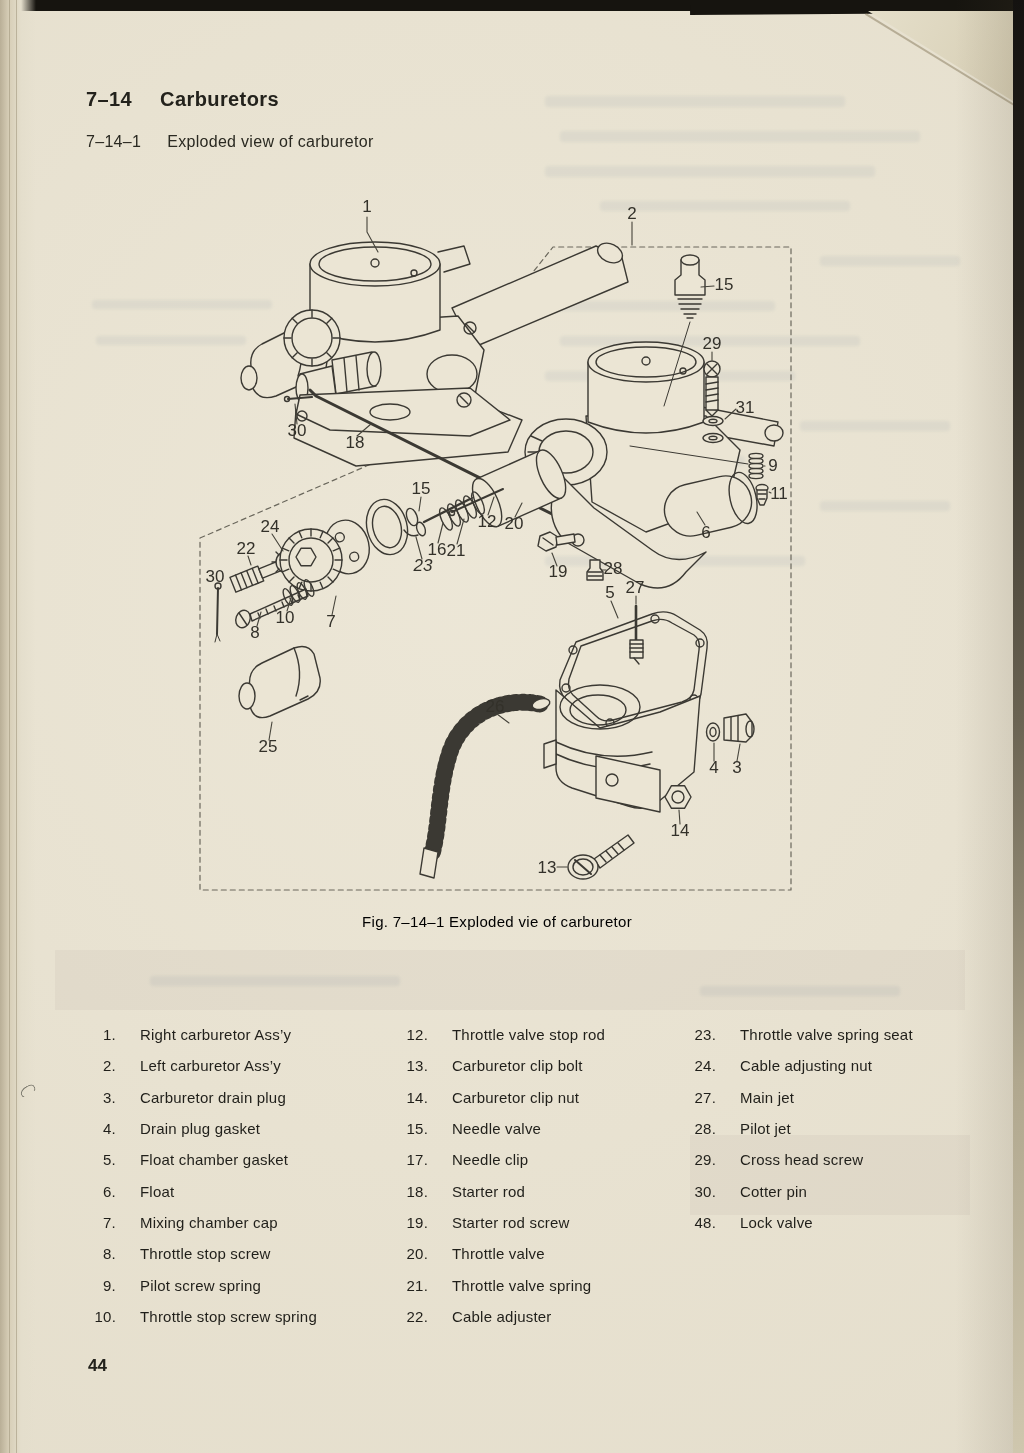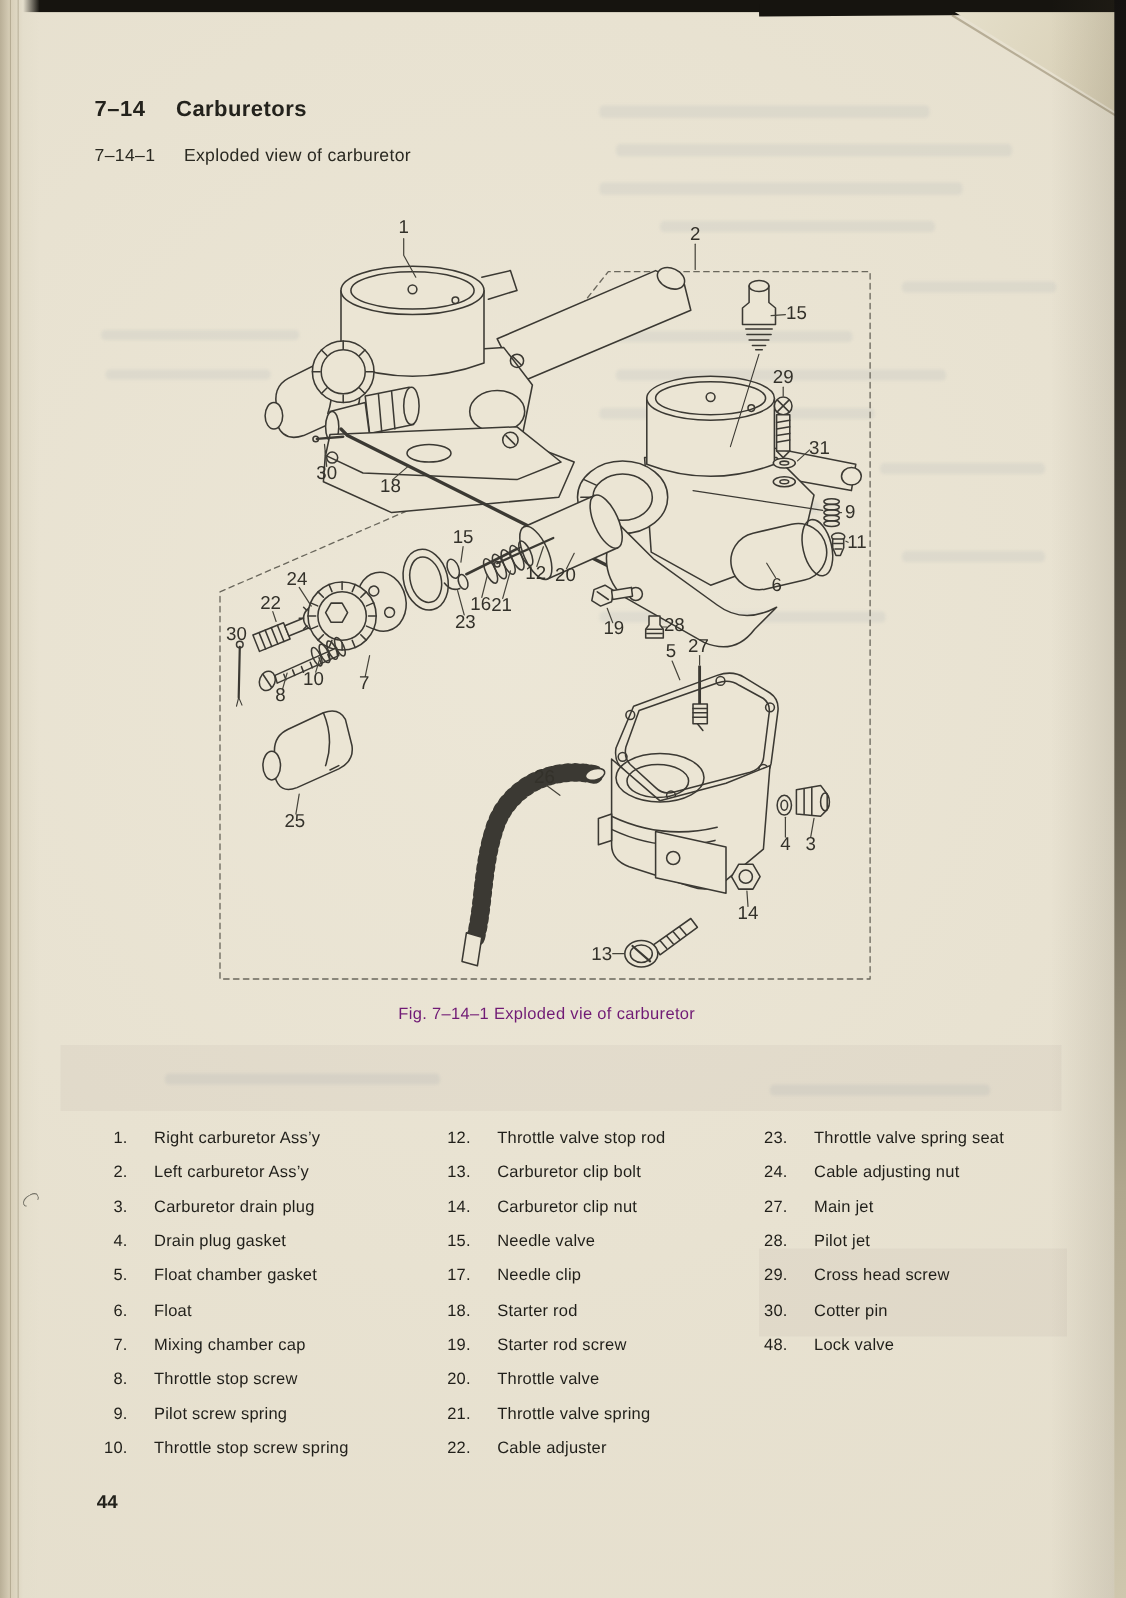--- a/index.html
+++ b/index.html
@@ -26,21 +26,21 @@
   .band{position:absolute;background:rgba(90,85,72,0.05);}
   .ghost{position:absolute;background:rgba(120,135,160,0.10);filter:blur(1.5px);border-radius:4px;}
   .ink-mark{position:absolute;left:20px;top:1086px;width:14px;height:8px;
             border:1.5px solid rgba(70,70,62,0.7);border-radius:60% 40% 55% 45%;
             border-bottom-color:transparent;transform:rotate(-28deg);}
   .header-line1{position:absolute;left:86px;top:88px;display:flex;gap:28px;
                 font-size:20px;font-weight:bold;color:#23221c;letter-spacing:.4px;}
   .header-line2{position:absolute;left:86px;top:133px;display:flex;gap:26px;
                 font-size:16px;color:#2a2921;letter-spacing:.3px;}
   .caption{position:absolute;left:0;top:913px;width:994px;text-align:center;
-           font-size:15px;color:#701a75;letter-spacing:.3px;}
+           font-size:15px;color:#000000;letter-spacing:.3px;}
   .parts-col{position:absolute;top:1019px;font-size:15px;color:#201f1a;letter-spacing:.2px;}
   .col0{left:84px;} .col1{left:396px;} .col2{left:684px;}
   .part-row{display:flex;height:31.3px;align-items:center;}
   .part-num{width:32px;text-align:right;margin-right:24px;}
   .page-num{position:absolute;left:88px;top:1356px;font-size:17px;font-weight:bold;color:#23221c;}
   .diagram-svg{position:absolute;left:0;top:0;}
   .callout-layer{position:absolute;left:0;top:0;width:1024px;height:1453px;pointer-events:none;}
   .callout{position:absolute;transform:translate(-50%,-52%);font-size:17px;color:#33312a;}
 </style>
 </head>
@@ -328,21 +328,21 @@
       <span class="callout" style="left: 706px; top: 533px;">6</span>
       <span class="callout" style="left: 297px; top: 431px;">30</span>
       <span class="callout" style="left: 355px; top: 443px;">18</span>
       <span class="callout" style="left: 421px; top: 489px;">15</span>
       <span class="callout" style="left: 487px; top: 522px;">12</span>
       <span class="callout" style="left: 514px; top: 524px;">20</span>
       <span class="callout" style="left: 270px; top: 527px;">24</span>
       <span class="callout" style="left: 246px; top: 549px;">22</span>
       <span class="callout" style="left: 437px; top: 550px;">16</span>
       <span class="callout" style="left: 456px; top: 551px;">21</span>
-      <span class="callout" style="left: 423px; top: 566px;">23</span>
+      <span class="callout" style="left: 423px; top: 566px; font-style: italic;">23</span>
       <span class="callout" style="left: 215px; top: 577px;">30</span>
       <span class="callout" style="left: 558px; top: 572px;">19</span>
       <span class="callout" style="left: 613px; top: 569px;">28</span>
       <span class="callout" style="left: 610px; top: 593px;">5</span>
       <span class="callout" style="left: 635px; top: 588px;">27</span>
       <span class="callout" style="left: 255px; top: 633px;">8</span>
       <span class="callout" style="left: 285px; top: 618px;">10</span>
       <span class="callout" style="left: 331px; top: 622px;">7</span>
       <span class="callout" style="left: 495px; top: 707px;">26</span>
       <span class="callout" style="left: 268px; top: 747px;">25</span>

